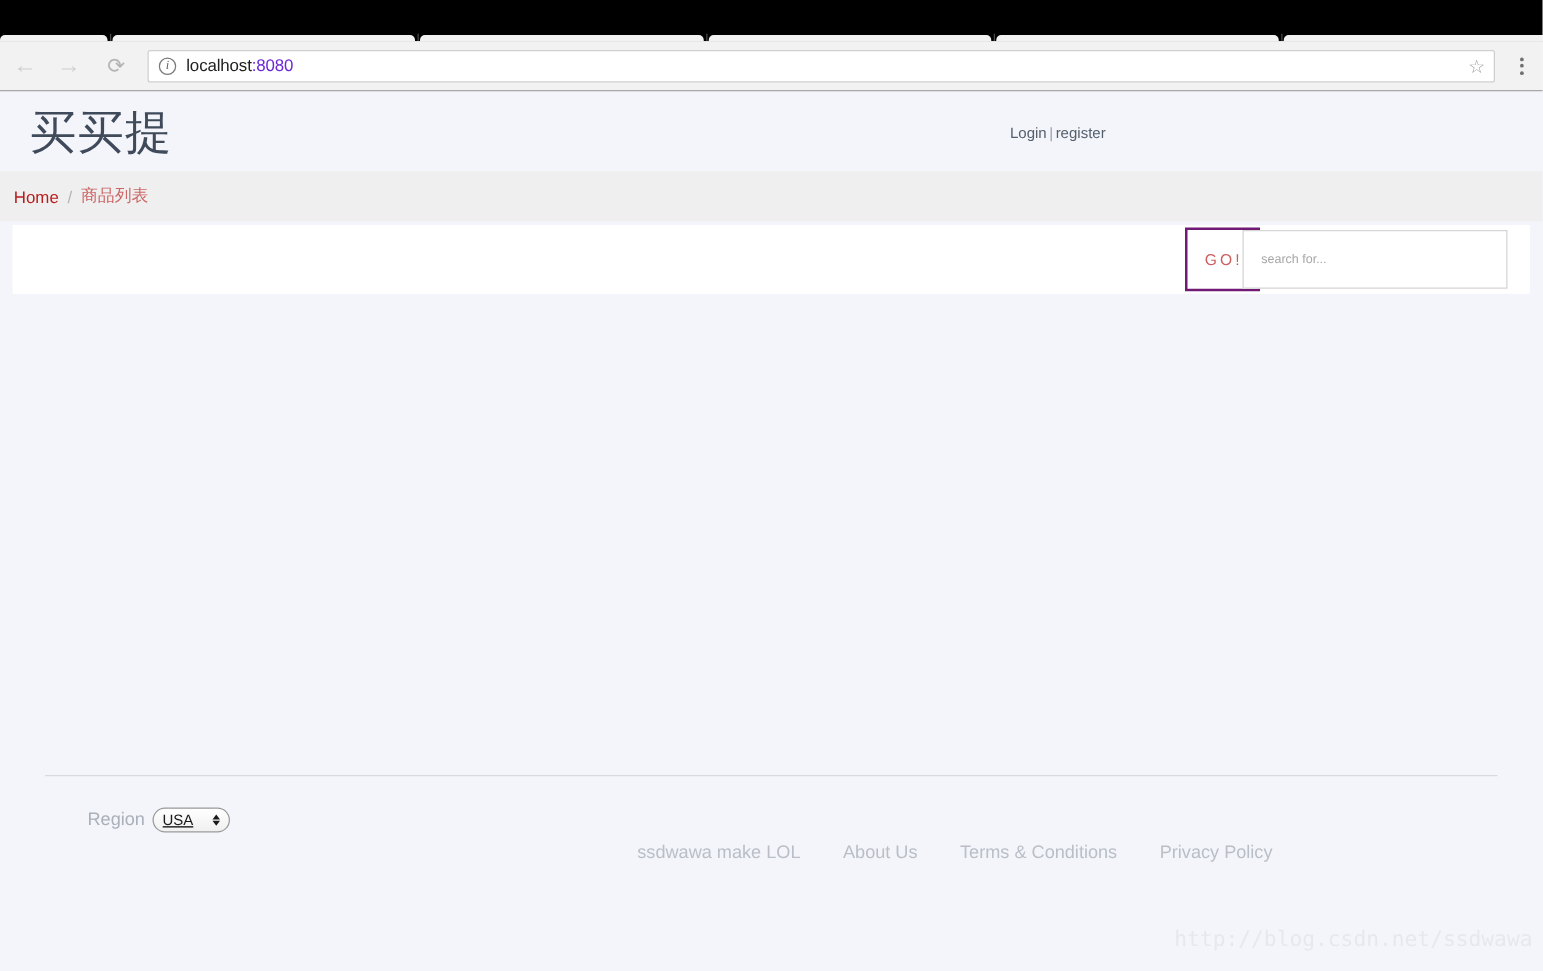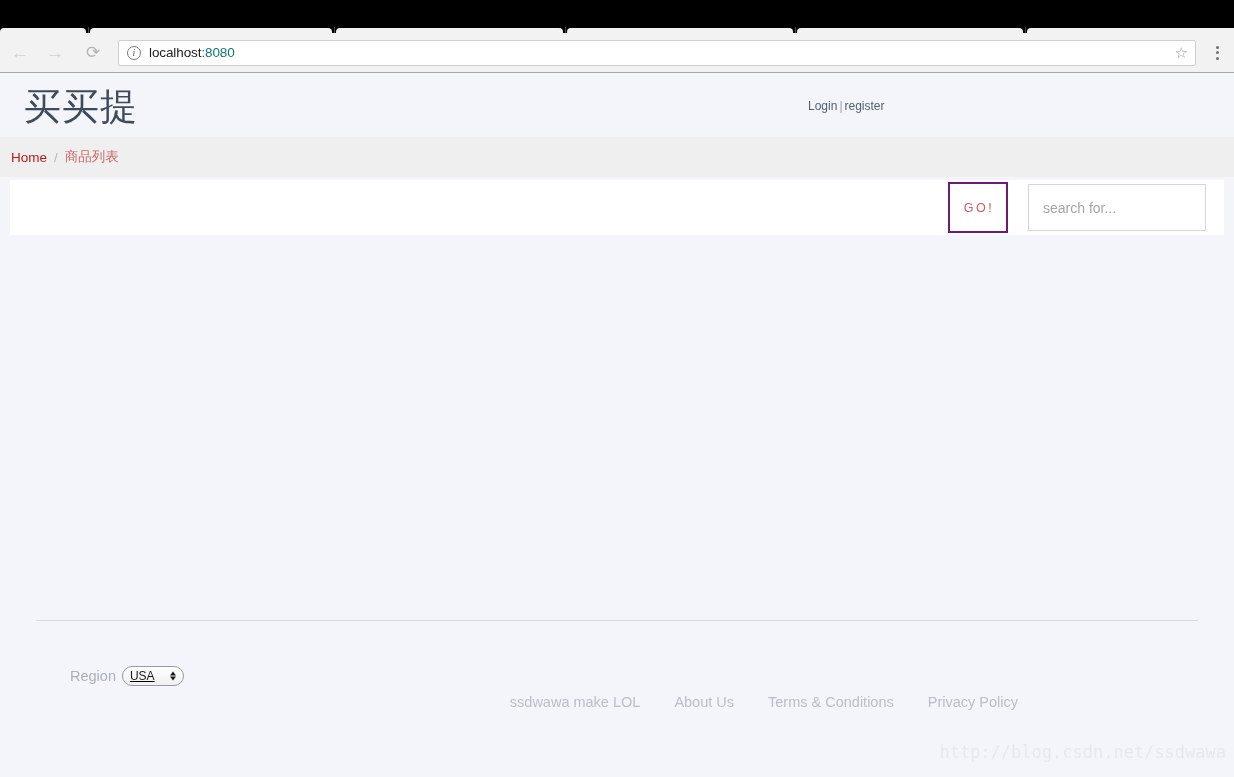--- a/index.html
+++ b/index.html
@@ -50,21 +50,21 @@
     position: relative;
   }
   .info-icon {
     width: 14px; height: 14px; border-radius: 50%;
     border: 1.3px solid #7a7a7a; color: #5f5f5f;
     font-size: 10px; font-style: italic; font-family: "Liberation Serif", serif;
     display: flex; align-items: center; justify-content: center;
     margin-right: 8px; flex: 0 0 auto; line-height: 1;
   }
   .url-text { font-size: 13.5px; color: #202020; letter-spacing: -0.1px; }
-  .url-text .port { color: #0f766e; }
+  .url-text .port { color: #6d28d9; }
   .star-icon {
     position: absolute; right: 7px; top: 50%; transform: translateY(-50%);
     font-size: 15px; color: #9a9a9a;
   }
   .menu-dots {
     width: 26px; height: 30px; margin-right: 4px;
     display: flex; flex-direction: column; align-items: center;
     justify-content: center; gap: 2.5px;
   }
   .menu-dots i { width: 3px; height: 3px; border-radius: 50%; background: #707070; display: block; }
@@ -111,23 +111,23 @@
   .go-button {
     position: absolute; right: 216px; top: 2px;
     width: 60px; height: 51px;
     border: 2px solid #701a75; background: #ffffff;
     color: #cd5c5c; font-size: 12.5px; letter-spacing: 2.5px;
     display: flex; align-items: center; justify-content: center;
     cursor: pointer; padding-left: 2px;
   }
   .search-input {
     position: absolute; right: 18px; top: 4px;
-    width: 178px; height: 47px;
+    width: 212px; height: 47px;
     border: 1px solid #d5d5d5; background: #ffffff;
-    padding: 0 14px; font-size: 14px; color: #555;
+    padding: 0 14px; font-size: 10px; color: #555;
     font-family: "Liberation Sans", sans-serif; outline: none;
   }
   .search-input::placeholder { color: #a6a6a6; }
 
   
   .filter-panel {
     margin-top: 16px; position: relative;
     width: 260px;
   }
   .filter-title {
@@ -146,21 +146,21 @@
     content: ""; position: absolute; left: -95px; top: 8px;
     width: 2px; height: 30px; background: #f07c1e;
   }
 
   
   .footer-divider {
     position: absolute; left: 36px; top: 546px;
     width: 1162px; height: 1px; background: #d9dade;
   }
   .footer {
-    position: absolute; left: 0; top: 584px;
+    position: absolute; left: 0; top: 564px;
     width: 1054px; height: 60px;
   }
   .region-block {
     position: absolute; left: 70px; top: 8px;
     display: flex; align-items: center; gap: 6px;
   }
   .region-label { font-size: 14.5px; color: #aab0ba; }
   .region-select {
     -webkit-appearance: none; appearance: none;
     width: 62px; height: 20px;

